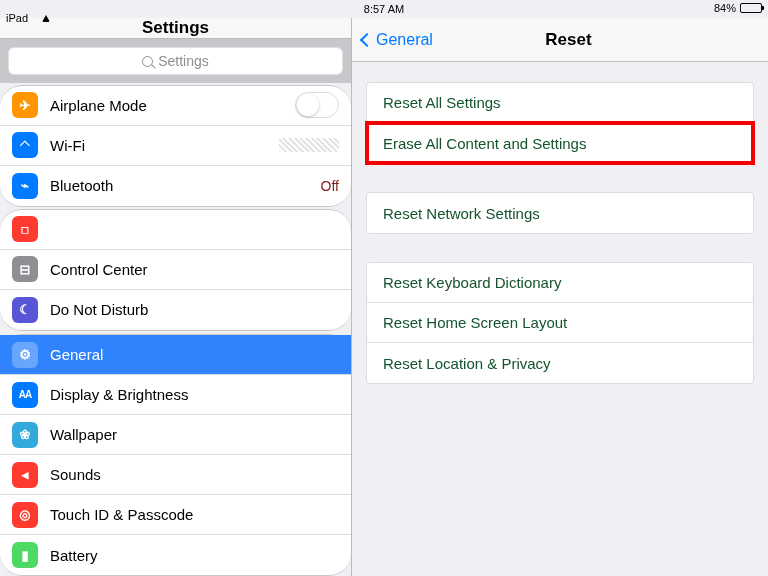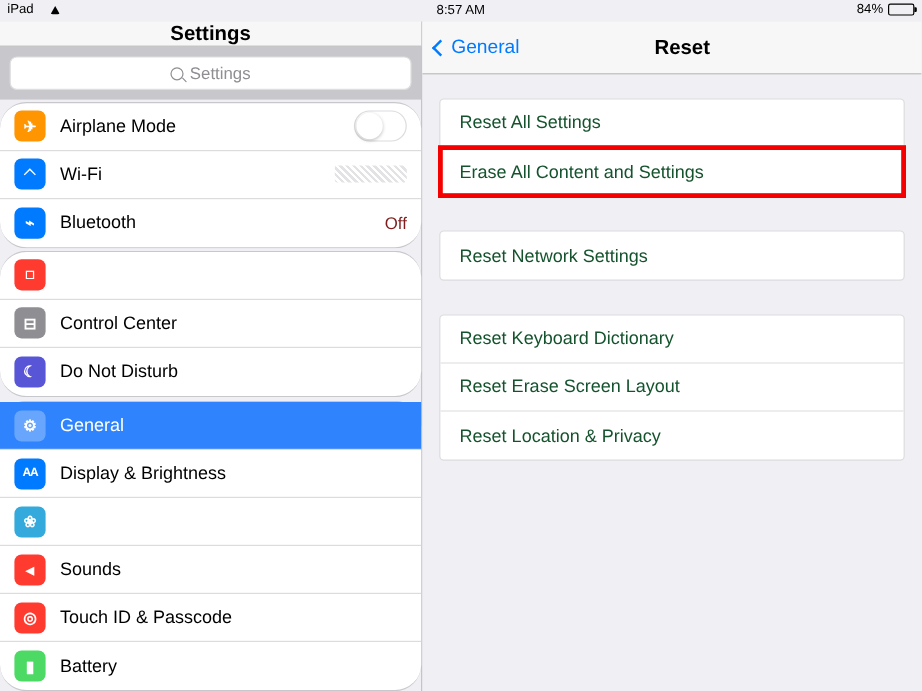--- a/index.html
+++ b/index.html
@@ -1,20 +1,20 @@
 <!DOCTYPE html>
 <html><head>
 <meta charset="utf-8">
 <style>
   * { box-sizing: border-box; margin: 0; padding: 0; }
   html, body { width: 768px; height: 576px; font-family: -apple-system, "Helvetica Neue", Arial, sans-serif; background: #efeff4; overflow: hidden; }
 
   
   .status-bar { position: relative; height: 18px; font-size: 11px; color: #000; display:flex; align-items:center; justify-content:center; }
-  .status-bar .left { position:absolute; left:6px; top:2px; display:flex; align-items:center; gap:14px; }
+  .status-bar .left { position:absolute; left:6px; top:12px; display:flex; align-items:center; gap:14px; }
   .status-bar .right { position:absolute; right:6px; top:2px; display:flex; align-items:center; gap:4px; }
   .status-bar .center { font-weight:500; }
   .wifi-icon-s { width:0; height:0; border-left:4px solid transparent; border-right:4px solid transparent; border-bottom:7px solid #000; display:inline-block; border-radius:2px; }
   .battery-shell { width:22px; height:10px; border:1px solid #000; border-radius:2px; position:relative; display:inline-block; }
   .battery-shell:after { content:""; position:absolute; right:-3px; top:2px; width:2px; height:4px; background:#000; border-radius:0 1px 1px 0; }
   .battery-fill { height:100%; width:84%; background:#000; }
 
   .container { display:flex; width:768px; height:558px; }
 
   
@@ -142,20 +142,21 @@
         <div class="lrow selected">
           <span class="app-icon ic-grey g-gear"></span>
           <span class="label">General</span>
         </div>
         <div class="lrow">
           <span class="app-icon ic-blue g-aa"></span>
           <span class="label">Display &amp; Brightness</span>
         </div>
         <div class="lrow">
           <span class="app-icon ic-lblue g-wall"></span>
+          <span class="label">Wallpaper</span>
         </div>
         <div class="lrow">
           <span class="app-icon ic-red g-snd"></span>
           <span class="label">Sounds</span>
         </div>
         <div class="lrow">
           <span class="app-icon ic-red g-touch"></span>
           <span class="label">Touch ID &amp; Passcode</span>
         </div>
         <div class="lrow">
@@ -176,18 +177,18 @@
     <div class="rcontent" id="rcontent">
         <div class="rgroup">
           <div class="rrow">Reset All Settings</div>
           <div class="rrow highlight">Erase All Content and Settings</div>
         </div>
         <div class="rgroup">
           <div class="rrow">Reset Network Settings</div>
         </div>
         <div class="rgroup">
           <div class="rrow">Reset Keyboard Dictionary</div>
-          <div class="rrow">Reset Erase Screen Layout</div>
+          <div class="rrow">Reset Home Screen Layout</div>
           <div class="rrow">Reset Location &amp; Privacy</div>
         </div>
       </div>
   </div>
 </div>
 
 </body></html>

